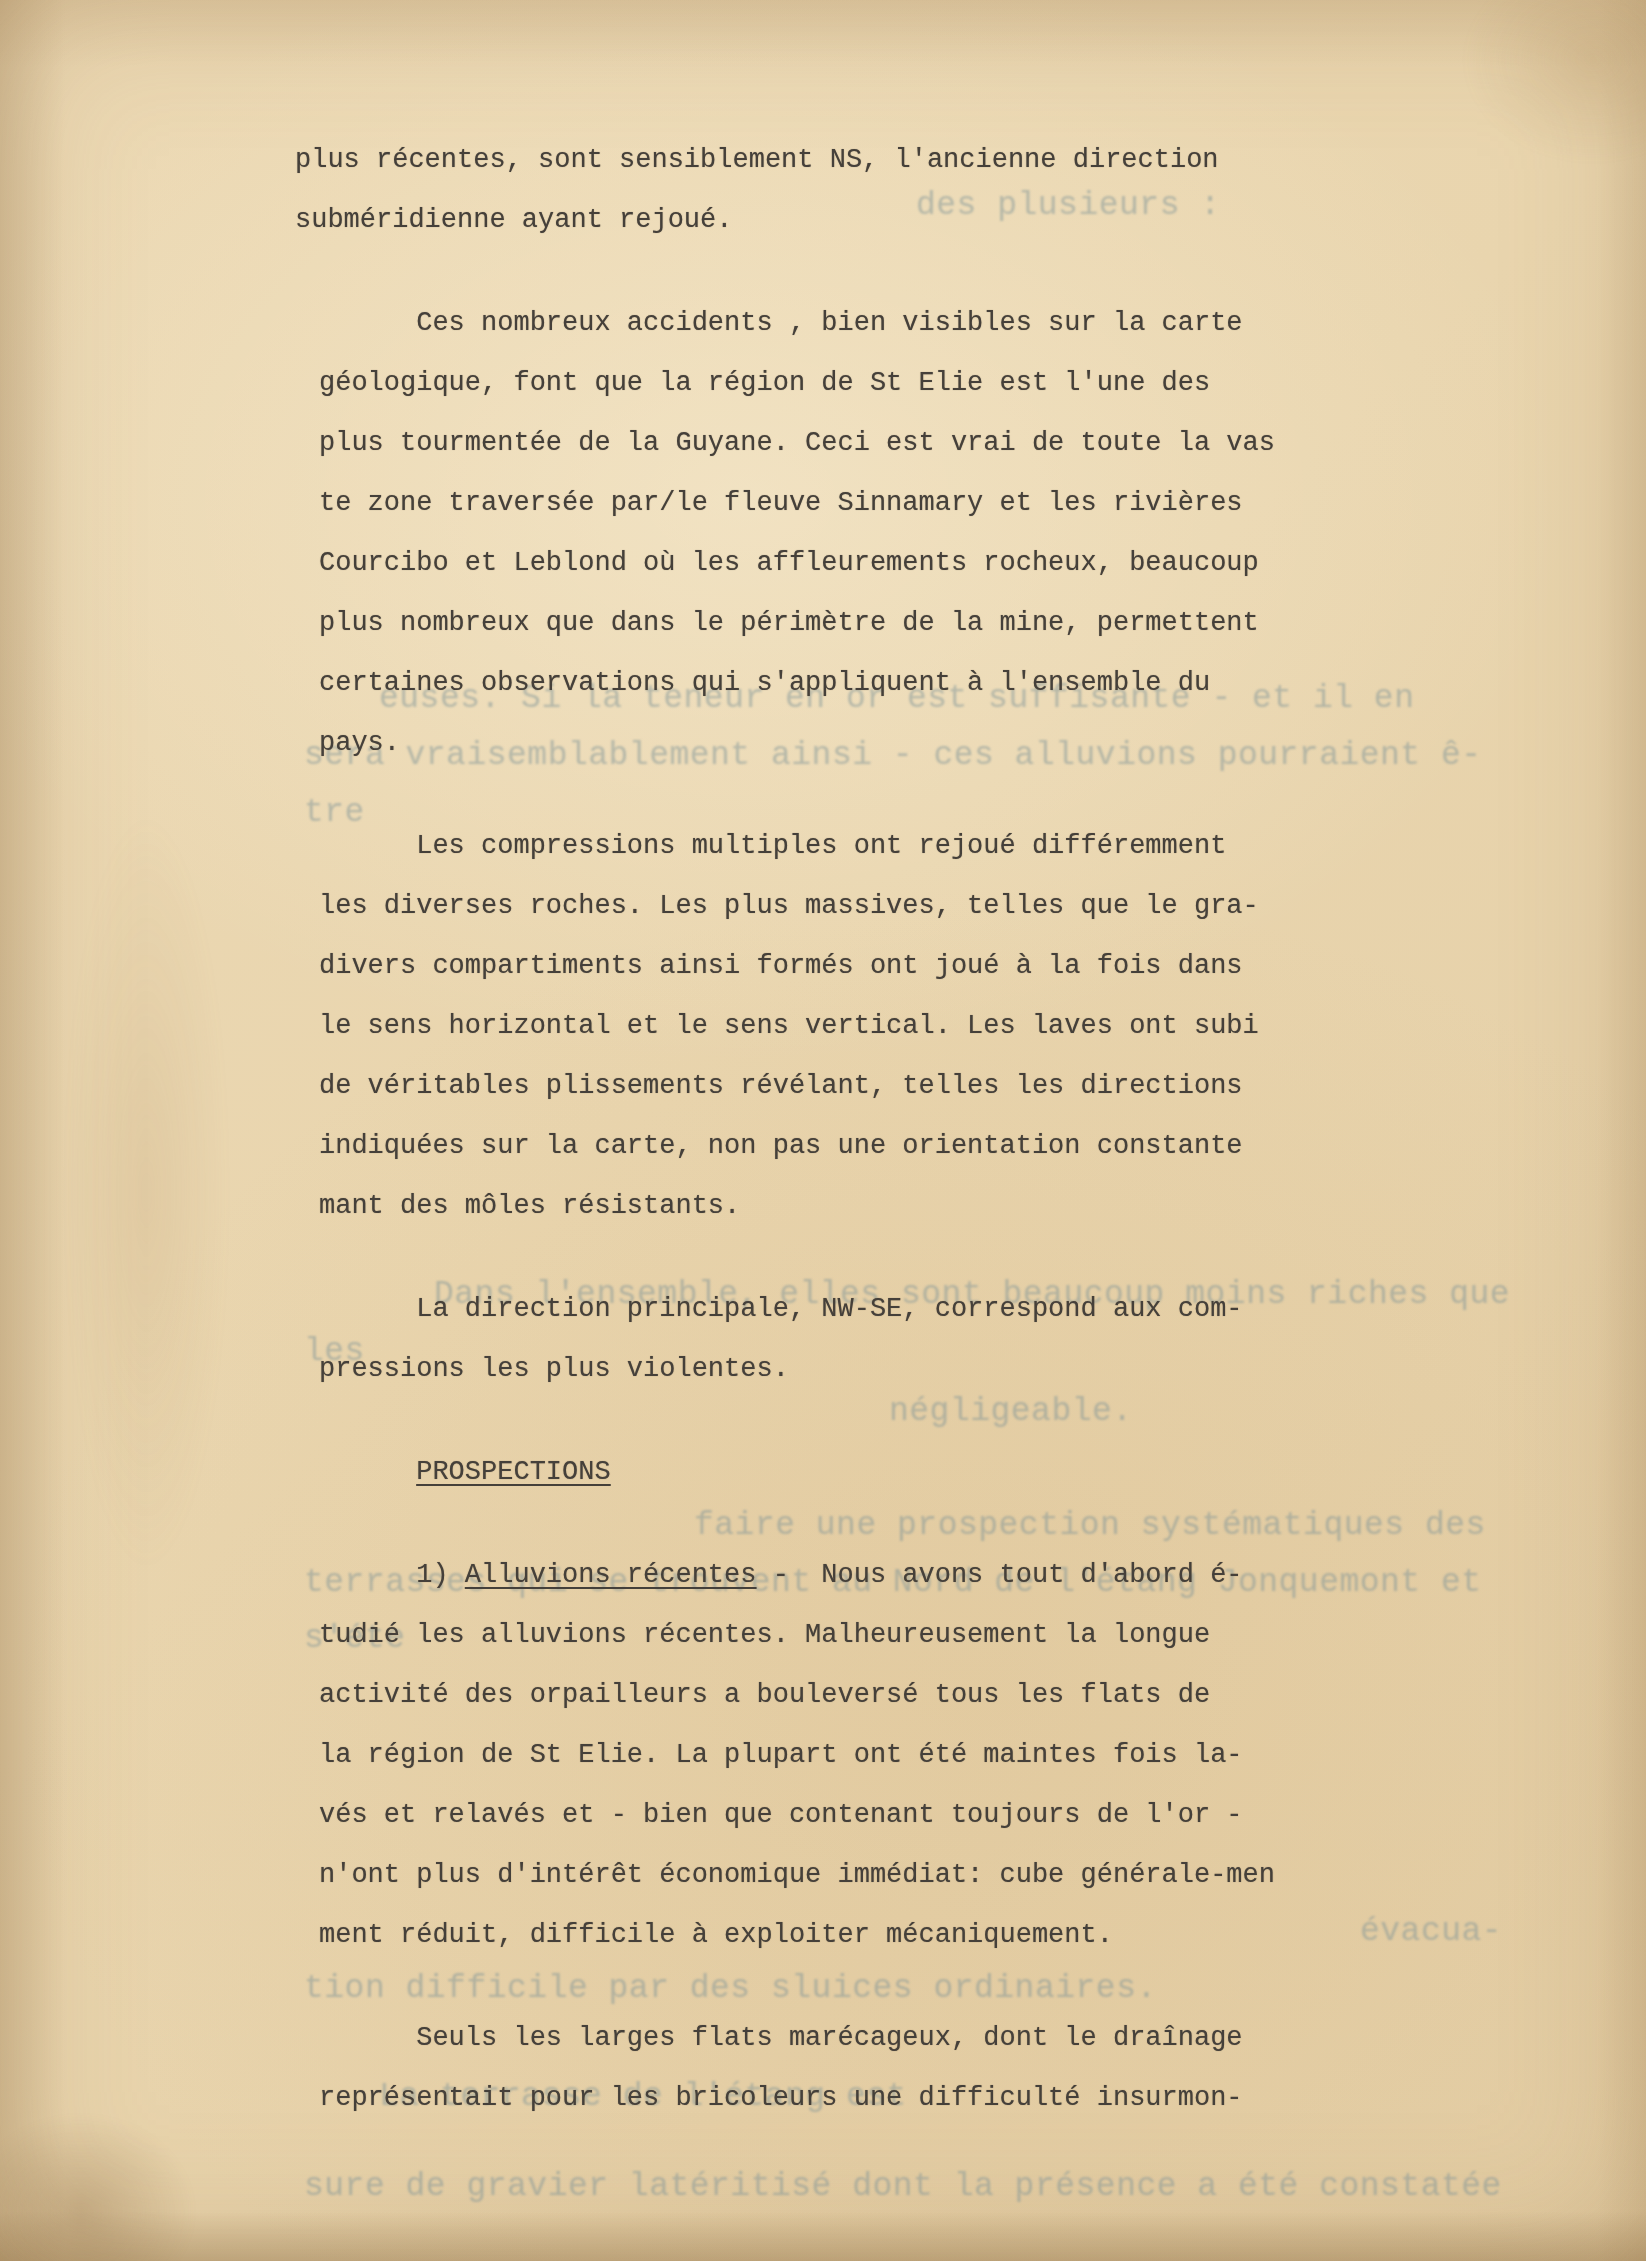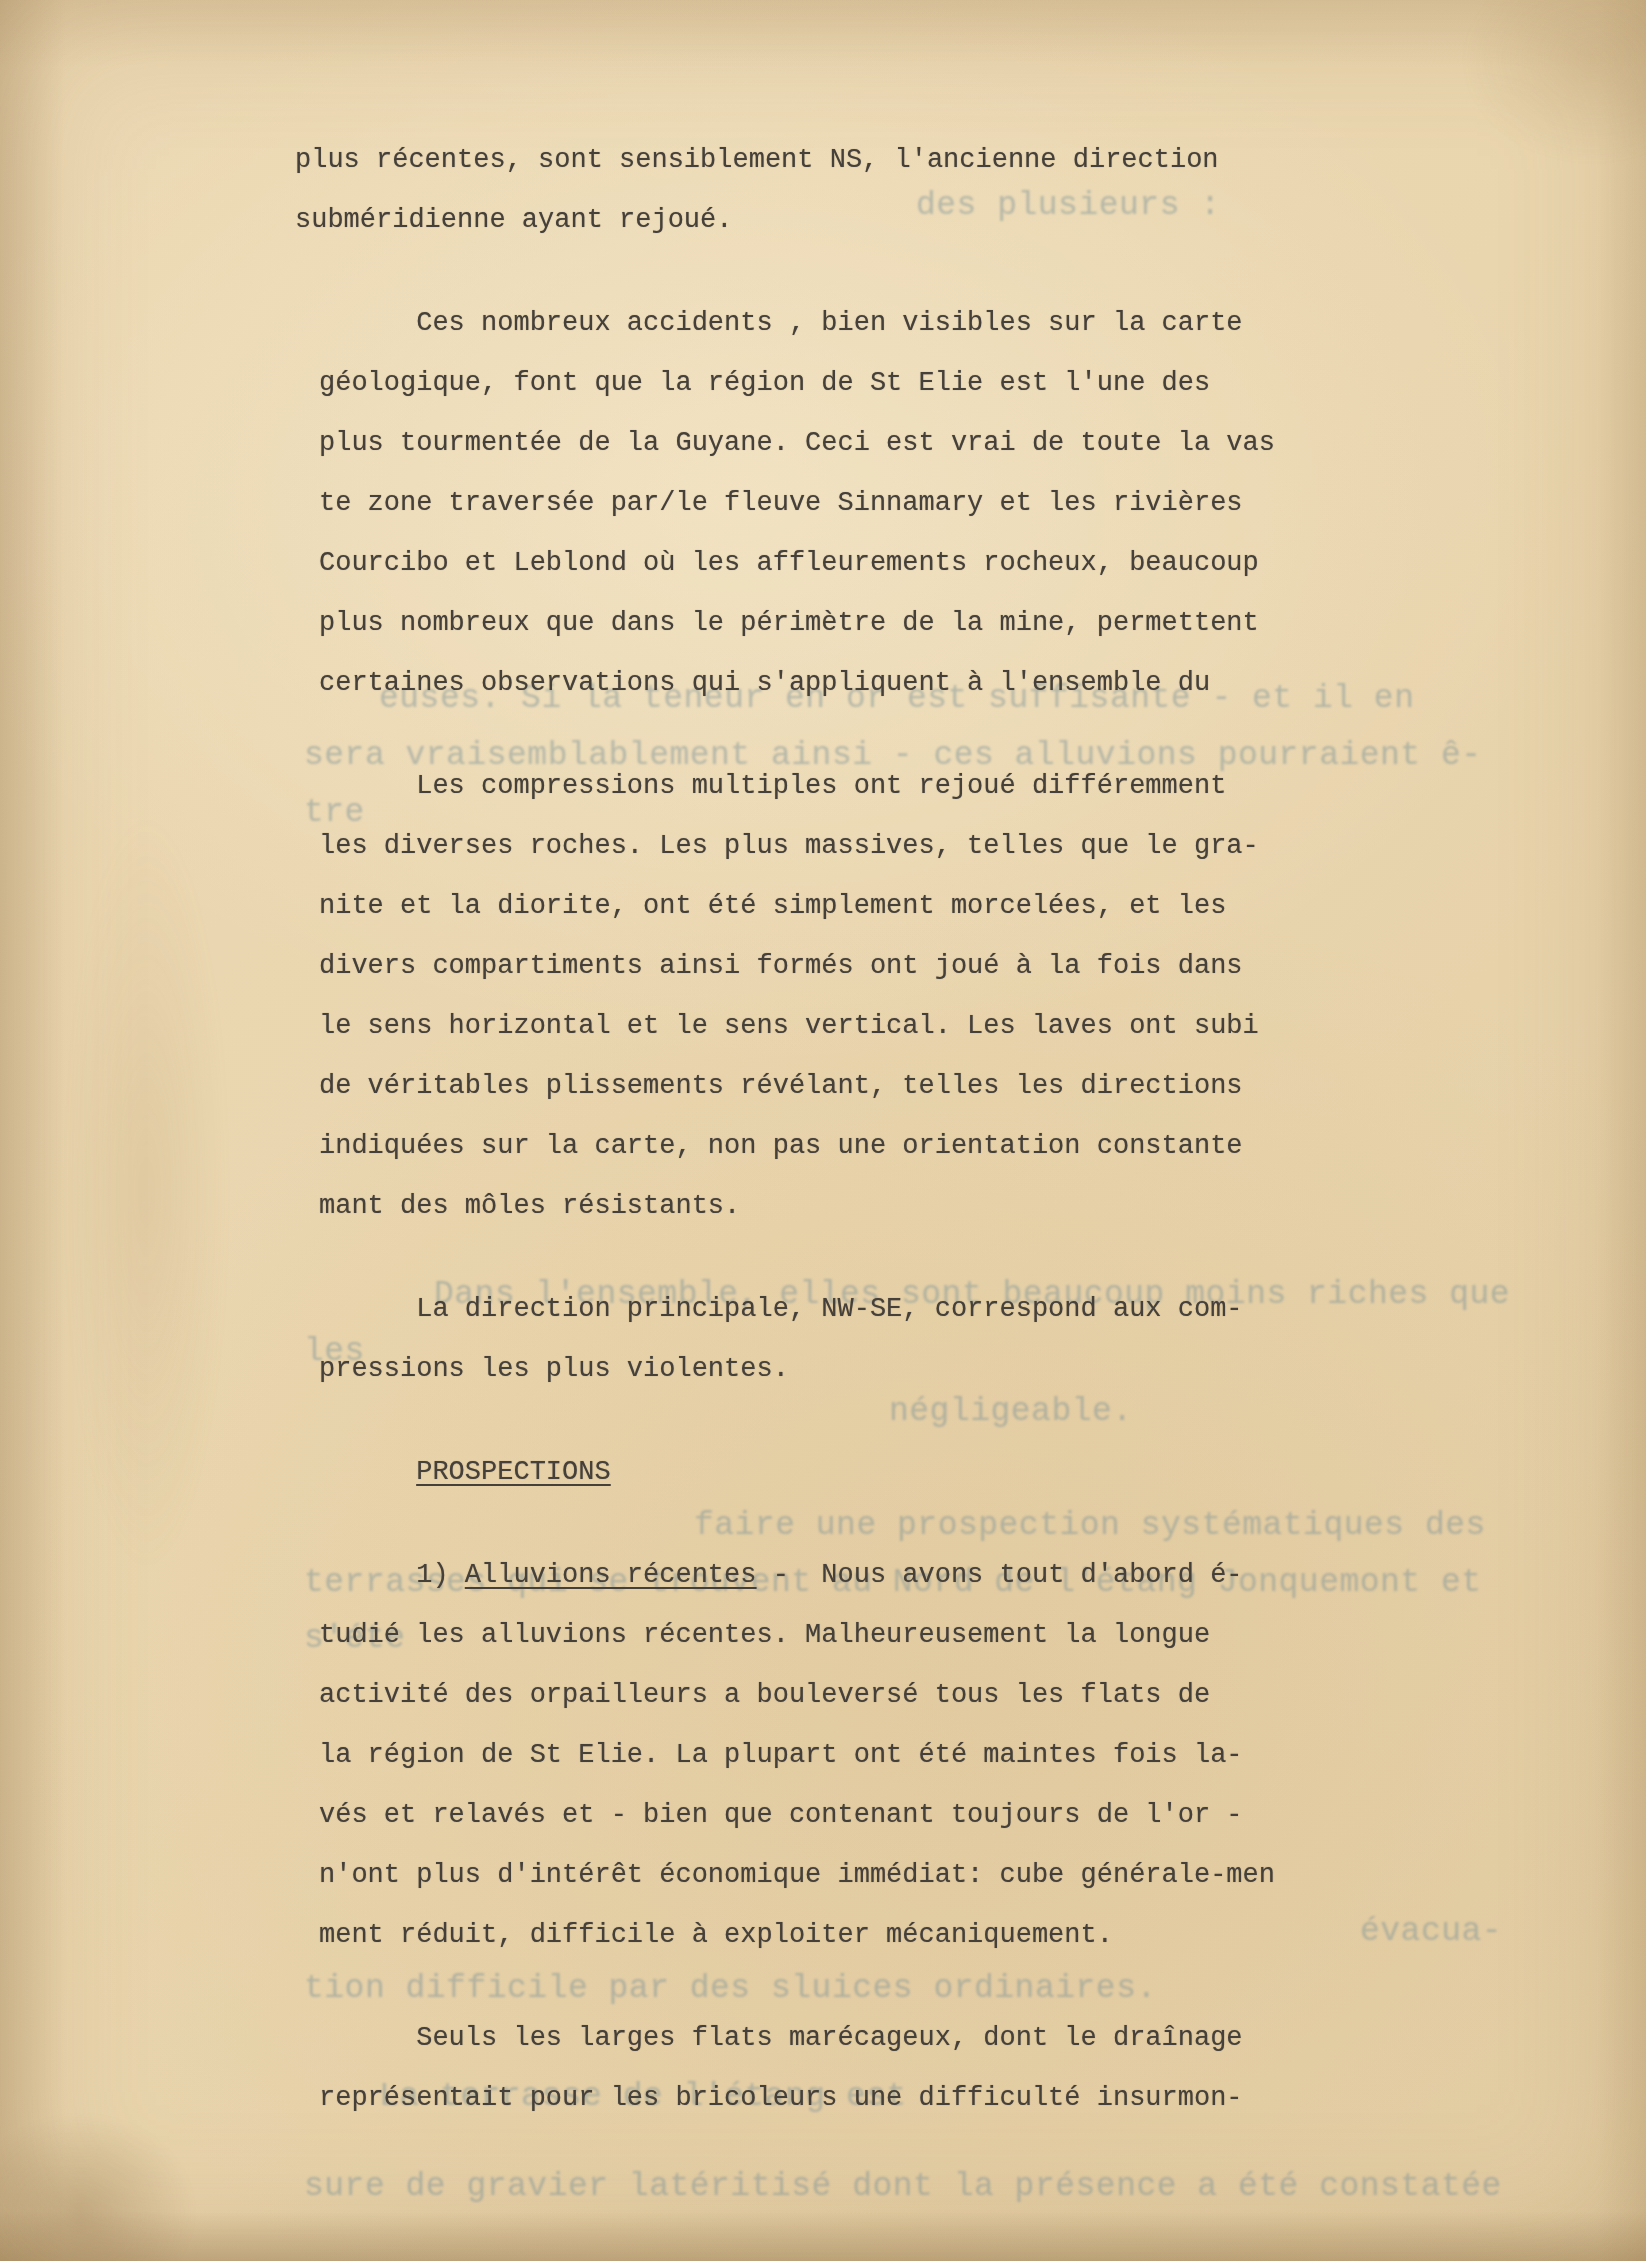--- a/index.html
+++ b/index.html
@@ -115,25 +115,25 @@
       <div class="line"><span>subméridienne ayant rejoué.</span></div>
     </div>
     <div class="para">
       <div class="line"><span>      Ces nombreux accidents , bien visibles sur la carte</span></div>
       <div class="line"><span>géologique, font que la région de St Elie est l'une des</span></div>
       <div class="line"><span>plus tourmentée de la Guyane. Ceci est vrai de toute la vas</span></div>
       <div class="line"><span>te zone traversée par/le fleuve Sinnamary et les rivières</span></div>
       <div class="line"><span>Courcibo et Leblond où les affleurements rocheux, beaucoup</span></div>
       <div class="line"><span>plus nombreux que dans le périmètre de la mine, permettent</span></div>
       <div class="line"><span>certaines observations qui s'appliquent à l'ensemble du</span></div>
+      <div class="line"><span>pays.</span></div>
     </div>
     <div class="para">
       <div class="line"><span>      Les compressions multiples ont rejoué différemment</span></div>
       <div class="line"><span>les diverses roches. Les plus massives, telles que le gra-</span></div>
-      <div class="line"><span>nite et la diorite, ont été simplement morcelées, et les</span></div>
       <div class="line"><span>divers compartiments ainsi formés ont joué à la fois dans</span></div>
       <div class="line"><span>le sens horizontal et le sens vertical. Les laves ont subi</span></div>
       <div class="line"><span>de véritables plissements révélant, telles les directions</span></div>
       <div class="line"><span>indiquées sur la carte, non pas une orientation constante</span></div>
       <div class="line"><span>mant des môles résistants.</span></div>
     </div>
     <div class="para">
       <div class="line"><span>      La direction principale, NW-SE, correspond aux com-</span></div>
       <div class="line"><span>pressions les plus violentes.</span></div>
     </div>

